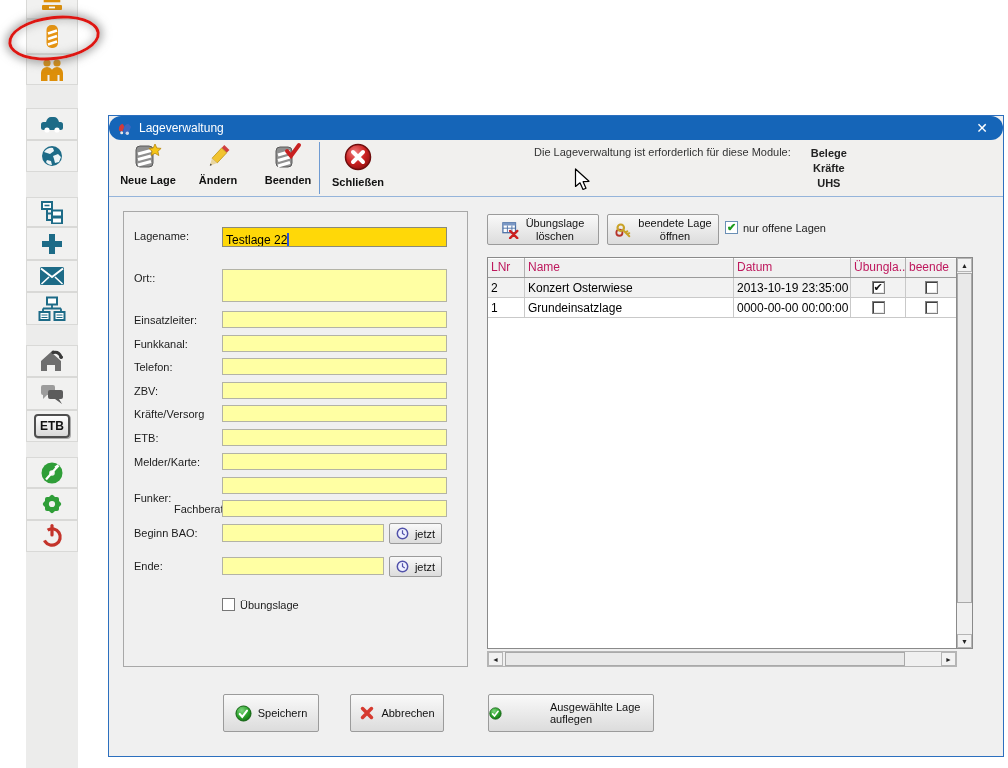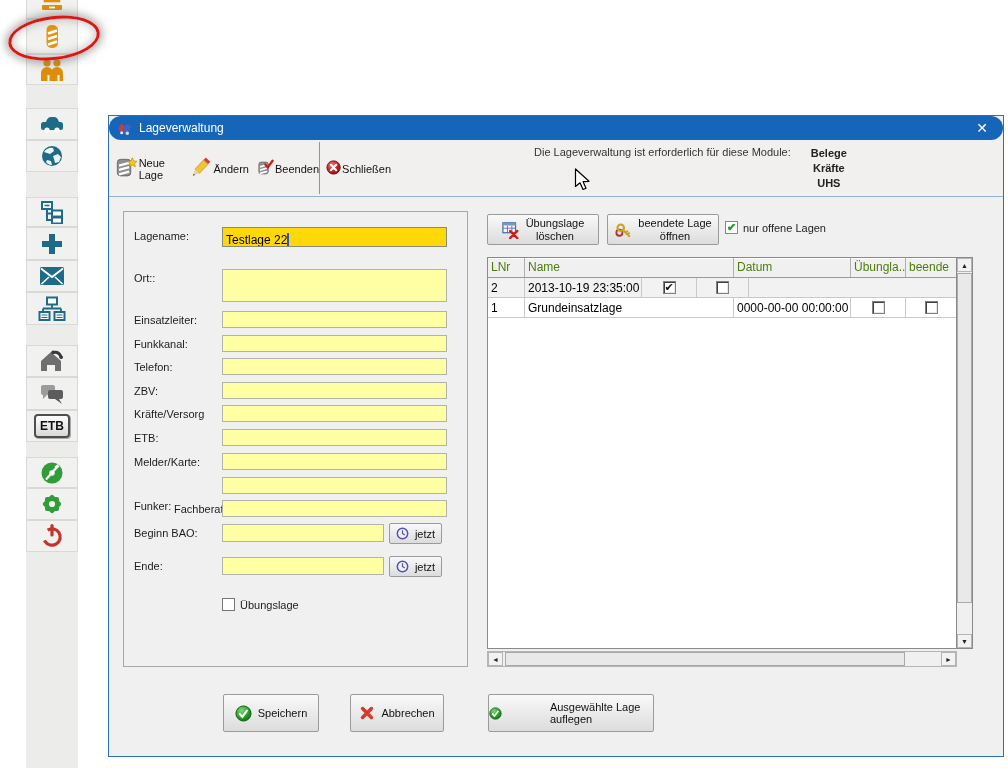--- a/index.html
+++ b/index.html
@@ -24,22 +24,22 @@
   .dialog { position:absolute; left:108px; top:115px; width:896px; height:642px;
             background:#f0f0f0; border:1px solid #2c6fbe; }
   .titlebar { position:absolute; left:0; top:0; width:100%; height:24px; background:#1565b8;
               display:flex; align-items:center; padding:0 8px;border-radius:12px; }
   .titlebar .t { color:#fff; font-size:12px; margin-left:7px; }
   .close-x { position:absolute; right:6px; top:0; width:30px; height:24px; color:#fff;
              font-size:14px; display:flex; align-items:center; justify-content:center; }
 
   .toolbar { position:absolute; left:0; top:24px; width:100%; height:57px; background:#f1f0ee;
              border-bottom:1px solid #95b4da; }
-  .tbtn { position:absolute; top:2px; height:53px; display:flex; 
-          align-items:center; justify-content:flex-start; font-size:11px; color:#111; }
+  .tbtn { position:absolute; top:2px; height:53px; display:flex; flex-direction:column;
+          align-items:center; justify-content:flex-start; font-size:11px; color:#111;font-weight:bold; }
   .tbtn svg { margin-bottom:2px; }
   .tsep { position:absolute; left:210px; top:2px; width:1px; height:52px; background:#6f9bd2; }
   .tb-info { position:absolute; left:425px; top:6px; display:flex; font-size:11px; color:#333;gap:20px; }
   .tb-info .mods { display:flex; flex-direction:column; text-align:center; }
   .tb-info b { font-weight:bold; color:#222; line-height:15px; }
 
   .groupbox { position:absolute; left:14px; top:95px; width:345px; height:456px;
               border:1px solid #a8a8a8; }
 
   .flabel { position:absolute; left:25px; font-size:11px; color:#1c1c1c; white-space:nowrap; }
@@ -57,21 +57,21 @@
 
   .cbx { width:13px; height:13px; background:#fff; border:1px solid #777;
          display:flex; align-items:center; justify-content:center; font-size:11px; line-height:11px; }
   .cbx.green { color:#1d9b1d; border-color:#6a8fb5; font-weight:bold; }
   .cbx.flat  { color:#111; border:1px solid #808080; box-shadow:inset 1px 1px 0 #404040, inset -1px -1px 0 #e8e8e8; }
 
   
   .lage-table { position:absolute; left:378px; top:141px; width:486px; height:392px;
                 background:#fff; border:1px solid #8a8a8a; }
   .thead { display:flex; height:20px; background:#f0f0f0; border-bottom:1px solid #9a9a9a; }
-  .th { font-size:12px; color:#4d7c0f; padding:2px 3px; border-right:1px solid #b0b0b0;
+  .th { font-size:12px; color:#be185d; padding:2px 3px; border-right:1px solid #b0b0b0;
         box-shadow:inset 0 1px 0 #fff; white-space:nowrap; overflow:hidden; }
   .trow { display:flex; height:20px; border-bottom:1px solid #c9c9c9; }
   .td { font-size:12px; color:#000; padding:2px 3px; border-right:1px solid #c9c9c9;
         white-space:nowrap; overflow:hidden; display:flex; align-items:center; }
   .c1{width:37px}.c2{width:209px}.c3{width:117px}.c4{width:55px; justify-content:center}.c5{width:52px; justify-content:center}
   .vscroll { position:absolute; right:0; top:0; width:16px; height:100%; background:#f0f0f0;
              border-left:1px solid #8a8a8a; }
   .sbtn { position:absolute; left:0; width:15px; height:14px; background:#f2f2f2; border:1px solid #b5b5b5;
           font-size:7px; color:#222; display:flex; align-items:center; justify-content:center; }
   .hscroll { position:absolute; left:378px; top:535px; width:470px; height:16px; background:#f0f0f0;
@@ -301,21 +301,21 @@
 
   <span class="flabel" style="top:292px;">Kräfte/Versorg</span>
   <div class="yfield" style="top:289px;"><span></span></div>
 
   <span class="flabel" style="top:316px;">ETB:</span>
   <div class="yfield" style="top:313px;"><span></span></div>
 
   <span class="flabel" style="top:340px;">Melder/Karte:</span>
   <div class="yfield" style="top:337px;"><span></span></div>
 
-  <span class="flabel" style="top:384px;">Funker:</span>
+  <span class="flabel" style="top:376px;">Funker:</span>
   <div class="yfield" style="top:361px;"><span></span></div>
 
   <span class="flabel" style="top:387px;padding-left:40px;">Fachberater/Arz</span>
   <div class="yfield" style="top:384px;"><span></span></div>
 
   <span class="flabel" style="top:411px;">Beginn BAO:</span>
   <div class="yfield" style="top:408px;width:162px;height:18px;"><span></span></div>
   <div class="btn jetzt" style="top:407px;">
     <svg width="13" height="13" viewBox="0 0 14 14">
       <circle cx="7" cy="7" r="5.6" fill="#eef0ff" stroke="#5252aa" stroke-width="1.6"></circle>
@@ -364,20 +364,21 @@
   <div class="lage-table">
     <div class="thead">
       <div class="th c1">LNr</div>
       <div class="th c2">Name</div>
       <div class="th c3">Datum</div>
       <div class="th c4">Übungla...</div>
       <div class="th c5">beende</div>
     </div>
     <div class="trow" style="background:#f2f2f2;">
       <div class="td c1">2</div>
+      <div class="td c2">Konzert Osterwiese</div>
       <div class="td c3">2013-10-19 23:35:00</div>
       <div class="td c4">
           <span class="cbx flat">
             <span>✔</span>
           </span>
         </div>
       <div class="td c5">
           <span class="cbx flat">
             <span></span>
           </span>

